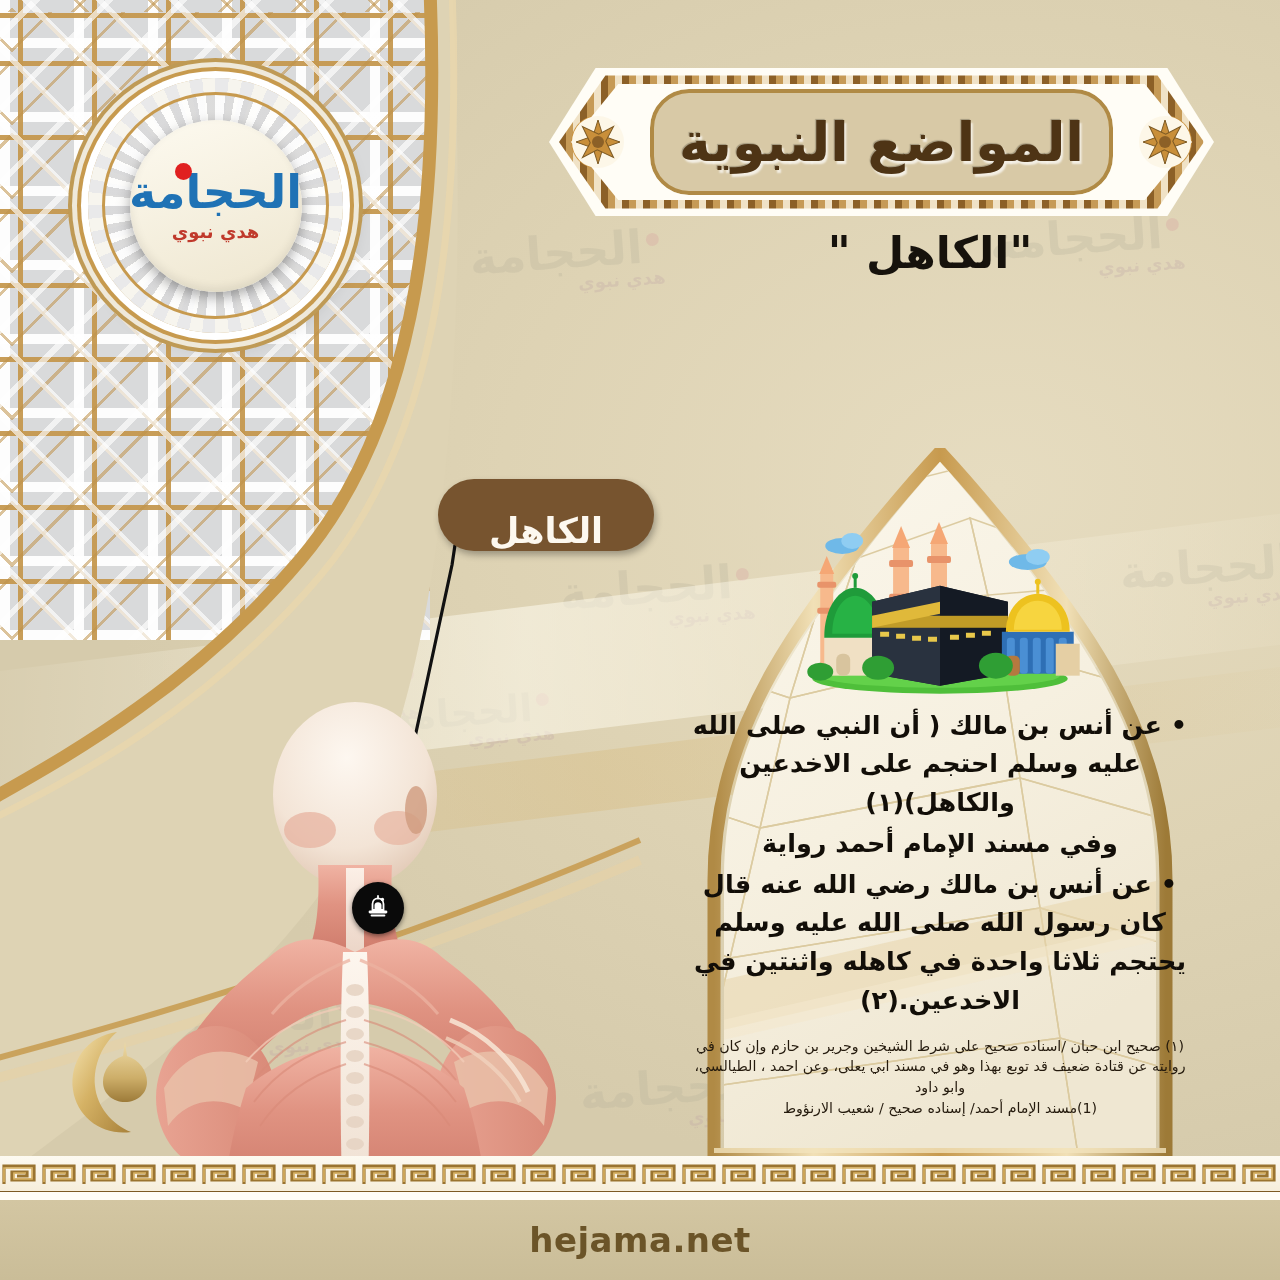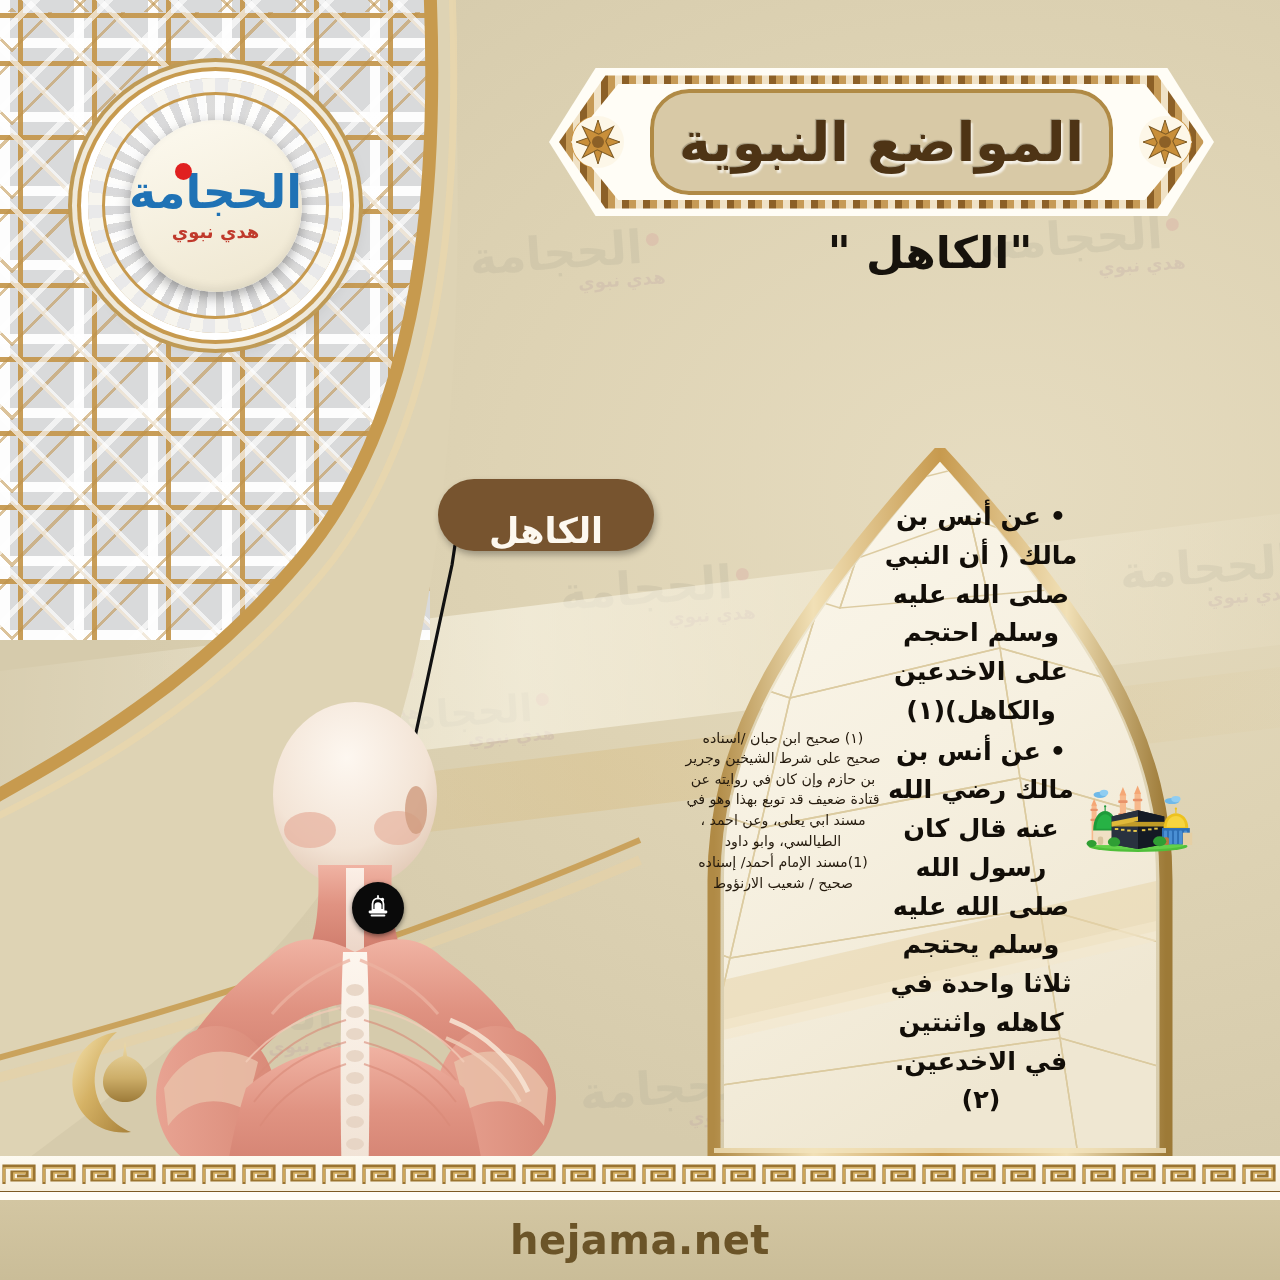--- a/index.html
+++ b/index.html
@@ -239,21 +239,21 @@
   
   .arch{
     position:absolute; left:640px; top:448px;
     width:600px; height:730px;
   }
   .arch-frame{
     position:absolute; inset:0;
   }
   .arch-content{
     position:absolute; left:44px; top:40px; right:44px; bottom:58px;
-    display:flex; flex-direction:row; align-items:center;
+    display:flex; flex-direction:column; align-items:center;
   }
   .mosque{
     margin-top:28px;
     width:300px; height:180px;
   }
   .hadith{
     margin-top:10px;
     width:100%;
     text-align:center;
     font-size:25.5px;
@@ -285,21 +285,21 @@
     position:absolute; left:0; top:4px;
     width:1280px; height:28px;
   }
   .footer{
     position:absolute; left:0; bottom:0;
     width:1280px; height:80px;
     background:linear-gradient(180deg,#d3c6a2 0%, #cabd98 100%);
     display:flex; align-items:center; justify-content:center;
   }
   .footer span{
-    font-size:40px; font-weight:700; color:#6b5428;
+    font-size:34px; font-weight:700; color:#6b5428;
     letter-spacing:.5px;
     font-family:"DejaVu Sans","Liberation Sans",sans-serif;
     direction:ltr;
   }
   .footer-gap{
     position:absolute; left:0; bottom:80px;
     width:1280px; height:8px;
     background:#fffdf7;
   }
 </style>
@@ -657,20 +657,21 @@
 
         <g fill="#2f9e34">
           <ellipse cx="88" cy="152" rx="16" ry="12"></ellipse>
           <ellipse cx="206" cy="150" rx="17" ry="13"></ellipse>
           <ellipse cx="30" cy="156" rx="13" ry="9"></ellipse>
         </g>
       </svg>
 
       <div class="hadith">
         <p>• عن أنس بن مالك ( أن النبي صلى الله عليه وسلم احتجم على الاخدعين والكاهل)(١)</p>
+        <p>وفي مسند الإمام أحمد رواية</p>
         <p>• عن أنس بن مالك رضي الله عنه قال كان رسول الله صلى الله عليه وسلم يحتجم ثلاثا واحدة في كاهله واثنتين في الاخدعين.(٢)</p>
       </div>
 
       <div class="footnotes">
         <p>(١) صحيح ابن حبان /اسناده صحيح على شرط الشيخين وجرير بن حازم وإن كان في روايته عن قتادة ضعيف قد توبع بهذا وهو في مسند ابي يعلى، وعن احمد ، الطيالسي، وابو داود</p>
         <p>(1)مسند الإمام أحمد/ إسناده صحيح / شعيب الارنؤوط</p>
       </div>
 
     </div>
   </div>

